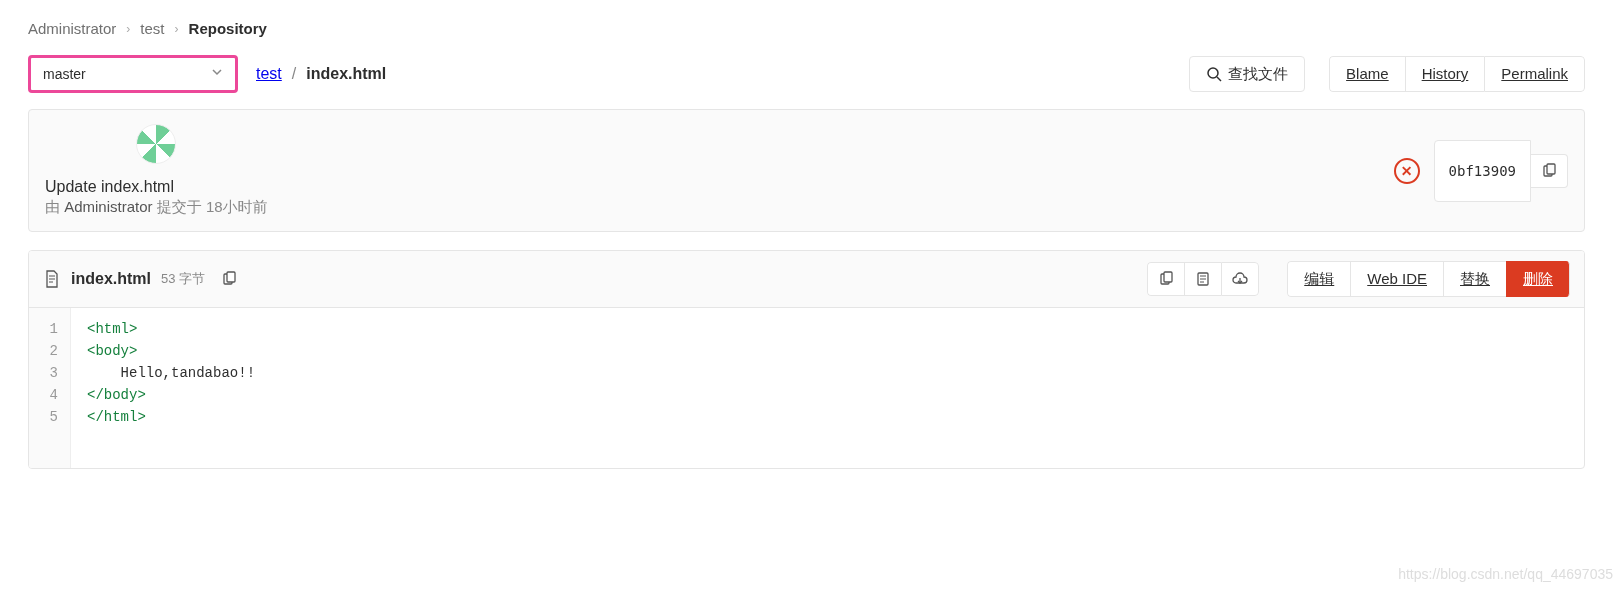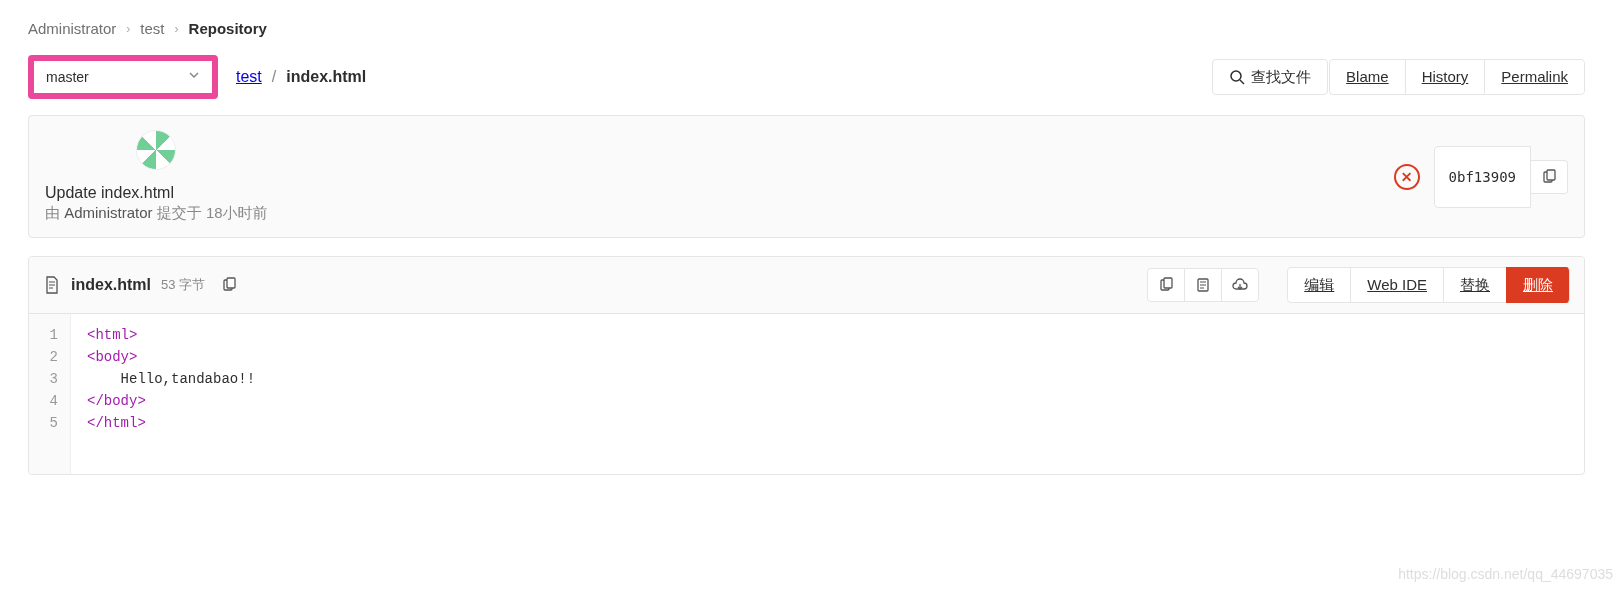--- a/index.html
+++ b/index.html
@@ -3,26 +3,26 @@
 <meta charset="utf-8">
 <style>
 * { box-sizing: border-box; margin: 0; padding: 0; }
 body { font-family: -apple-system, BlinkMacSystemFont, "Segoe UI", Helvetica, Arial, sans-serif; font-size: 14px; color: #2e2e2e; background: #fff; padding: 20px 28px; }
 .breadcrumb { display: flex; align-items: center; gap: 10px; margin-bottom: 18px; font-size: 15px; color: #707070; }
 .breadcrumb a { color: #707070; text-decoration: none; }
 .breadcrumb .current { color: #2e2e2e; font-weight: 600; }
 .breadcrumb .sep { color: #aaa; font-size: 12px; }
 .toolbar { display: flex; align-items: center; justify-content: space-between; margin-bottom: 16px; }
 .toolbar-left { display: flex; align-items: center; gap: 18px; }
-.branch-select { display: flex; align-items: flex-start; justify-content: space-between; border: 6px solid #ec4899; border-radius: 4px; padding: 8px 12px; width: 190px; cursor: pointer; background: #fff; }
+.branch-select { display: flex; align-items: flex-start; justify-content: space-between; border: 3px solid #ec4899; border-radius: 4px; padding: 8px 12px; width: 210px; cursor: pointer; background: #fff; }
 .branch-select .chevron { color: #999; }
 .path { display: flex; align-items: center; gap: 10px; font-size: 16px; color: #2e2e2e; }
 .path .slash { color: #888; }
 .path .file { font-weight: 600; }
-.toolbar-right { display: flex; align-items: flex-end; gap: 1px; }
+.toolbar-right { display: flex; align-items: flex-end; gap: 24px; }
 .btn-group { display: flex; border-radius: 4px; overflow: hidden; }
 .btn-group .btn { border-radius: 0; border-right: none; text-decoration: underline; }
 .btn-group .btn:first-child { border-top-left-radius: 4px; border-bottom-left-radius: 4px; }
 .btn-group .btn:last-child { border-top-right-radius: 4px; border-bottom-right-radius: 4px; border-right: 1px solid #e5e5e5; }
 .btn { display: inline-flex; align-items: center; gap: 6px; border: 1px solid #e5e5e5; background: #fff; padding: 8px 16px; font-size: 15px; color: #2e2e2e; cursor: pointer; border-radius: 4px; line-height: 1.2; }
 .btn-danger { background: #db3b21; color: #fff; border-color: #db3b21; }
 .btn-icon { padding: 8px 10px; }
 .commit-box { border: 1px solid #e5e5e5; border-radius: 4px; background: #fafafa; padding: 14px 16px; display: flex; align-items: center; justify-content: space-between; margin-bottom: 18px; }
 .commit-left { display: flex; align-items: center; gap: 14px; flex-direction: column; }
 .avatar { width: 40px; height: 40px; border-radius: 50%; background:
@@ -38,21 +38,21 @@
 .sha-copy { border: 1px solid #e5e5e5; border-left: none; border-radius: 0 4px 4px 0; background: #fff; padding: 8px 10px; cursor: pointer; }
 .file-panel { border: 1px solid #e5e5e5; border-radius: 4px; overflow: hidden; }
 .file-header { background: #fafafa; border-bottom: 1px solid #e5e5e5; padding: 10px 14px; display: flex; align-items: center; justify-content: space-between; }
 .file-header-left { display: flex; align-items: center; gap: 10px; }
 .file-name { font-size: 16px; font-weight: 600; }
 .file-size { font-size: 13px; color: #888; font-weight: normal; }
 .file-header-right { display: flex; align-items: center; gap: 28px; }
 .code-area { display: flex; font-family: "SFMono-Regular", Consolas, "Liberation Mono", Menlo, monospace; font-size: 14px; line-height: 22px; }
 .line-numbers { background: #fafafa; color: #999; text-align: right; padding: 10px 12px 40px 12px; border-right: 1px solid #eee; user-select: none; min-width: 42px; }
 .code-lines { padding: 10px 16px 40px 16px; white-space: pre; flex: 1; color: #2e2e2e; }
-.tag { color: #a21caf; margin-top: 24px; }
+.tag { color: #15803d; margin-top: 24px; }
 .watermark { position: fixed; bottom: 8px; right: 0; color: #ddd; font-size: 14px; }
 svg { display: block; }
 </style>
 </head>
 <body>
 
 <nav class="breadcrumb">
   <a href="#">Administrator</a>
   <span class="sep">›</span>
   <a href="#">test</a>

